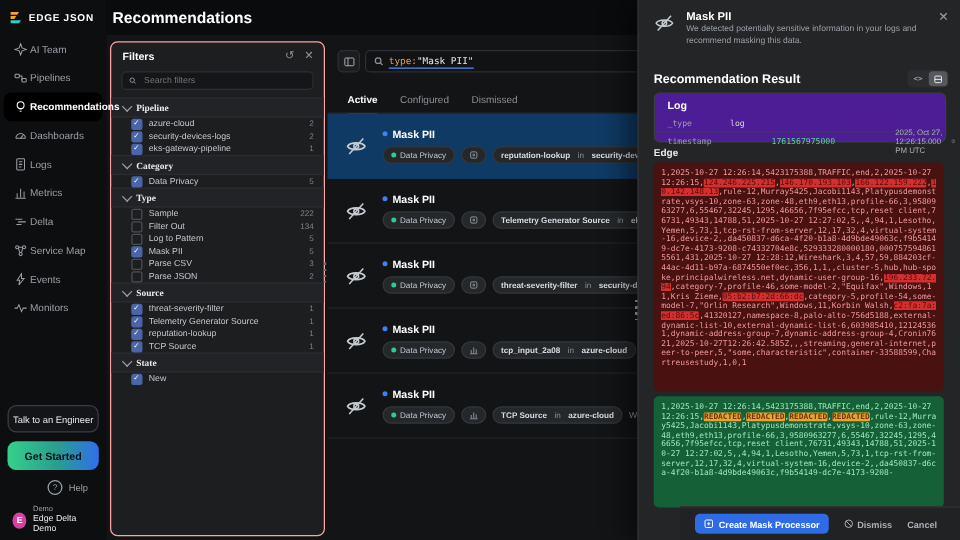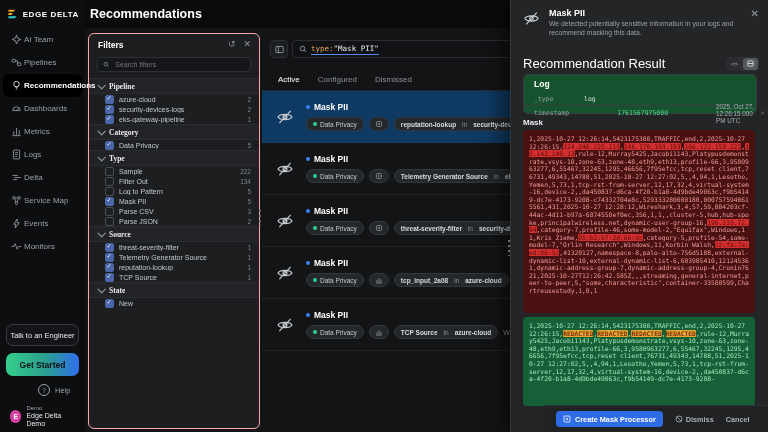--- a/index.html
+++ b/index.html
@@ -63,21 +63,21 @@
   .panel-toggle{position:absolute;left:8px;top:12px;width:16px;height:16px;background:#1b1d1f;
                 border:1px solid #2c2f33;border-radius:4px;display:flex;align-items:center;justify-content:center;cursor:pointer;}
   .search-bar{position:absolute;left:30px;top:12px;right:6px;height:16px;background:#101214;
               border:1px solid #2c2f33;border-radius:4px;display:flex;align-items:center;gap:4px;padding:0 6px;cursor:text;}
   .q{font-family:"DejaVu Sans Mono",monospace;font-size:7.5px;border-bottom:1px solid #4f8ef7;padding-bottom:1px;white-space:nowrap;}
   .q .qk{color:#e0a458;}
   .q .qv{color:#e8eaed;}
   .tabs{position:absolute;left:0;right:0;top:44px;height:18px;border-bottom:1px solid #26282b;display:flex;gap:18px;padding-left:16px;}
   .tab{font-size:8px;color:#8b9096;display:flex;align-items:flex-start;padding-top:3px;cursor:pointer;
        border-bottom:2px solid transparent;height:16px;}
-  .tab.active{color:#fff;font-weight:normal;border-bottom-color:#3b82f6;}
+  .tab.active{color:#fff;font-weight:bold;border-bottom-color:#3b82f6;}
   .cards{position:absolute;left:0;right:0;top:63px;bottom:0;}
   .card{display:flex;align-items:center;height:51px;border-bottom:1px solid #222527;padding:0 8px 0 14px;cursor:pointer;}
   .card.selected{background:#0f3a64;border-bottom-color:#0f3a64;}
   .eye{flex:0 0 30px;color:#c7ccd1;}
   .card-main{flex:1;min-width:0;}
   .ct-row{display:flex;align-items:center;gap:4px;margin-bottom:5px;}
   .udot{width:4px;height:4px;border-radius:50%;background:#3b82f6;}
   .ctitle{font-size:8.5px;font-weight:bold;color:#fff;}
   .chips{display:flex;align-items:center;gap:5px;min-width:0;}
   .chip{display:flex;align-items:center;gap:3px;height:12px;padding:0 6px;border-radius:7px;
@@ -89,26 +89,26 @@
   .cdesc{font-size:7px;color:#8a9096;white-space:nowrap;overflow:hidden;text-overflow:ellipsis;flex:1;min-width:0;}
   
   #detail{position:absolute;left:510px;top:0;width:258px;height:432px;background:#232527;z-index:5;
           border-left:1px solid #323537;box-shadow:-10px 0 18px rgba(0,0,0,.45);}
   .d-head{position:relative;padding:8px 10px 0 12px;}
   .d-icon{position:absolute;left:12px;top:10px;color:#c7ccd1;}
   .d-title{margin-left:26px;font-size:9px;font-weight:bold;color:#fff;}
   .d-desc{margin-left:26px;margin-top:2px;width:185px;font-size:6.8px;line-height:8.5px;color:#9aa0a6;}
   .d-close{position:absolute;right:10px;top:8px;color:#9aa0a6;font-size:10px;cursor:pointer;}
   .d-sub{position:absolute;left:12px;top:56px;right:10px;display:flex;align-items:center;}
-  .d-sub-title{font-size:13px;font-weight:normal;color:#fff;flex:1;}
+  .d-sub-title{font-size:10px;font-weight:bold;color:#fff;flex:1;}
   .toggle-group{display:flex;background:#2b2d30;border-radius:4px;padding:1px;gap:1px;}
   .tg-btn{width:15px;height:12px;border-radius:3px;display:flex;align-items:center;justify-content:center;
           color:#aab0b6;font-size:6px;cursor:pointer;font-family:"DejaVu Sans Mono",monospace;}
   .tg-btn.active{background:#55585c;color:#fff;}
-  .log-card{position:absolute;left:12px;top:74px;width:232px;height:38px;background:#14532d;
+  .log-card{position:absolute;left:12px;top:74px;width:232px;height:38px;background:#4c1d95;
             border:1px solid #3b3e41;border-radius:5px;}
   .log-title{font-size:8.5px;font-weight:bold;color:#fff;padding:4px 0 3px 10px;}
   .kv{display:flex;align-items:center;height:13px;padding:0 8px 0 10px;font-family:"DejaVu Sans Mono",monospace;font-size:6.5px;}
   .kv.ts{border-top:1px solid #3b3e41;height:14px;gap:48px;}
   .kv .k{width:50px;color:#9aa0a6;}
   .kv .v{color:#d7dbdf;}
   .kv .v.green{color:#57d98e;}
   .kv .hdate{margin-left:auto;color:#aab0b6;font-family:"Liberation Sans",sans-serif;font-size:6.3px;display:flex;align-items:center;gap:3px;}
   .body-label{position:absolute;left:12px;top:118px;font-size:8px;font-weight:bold;color:#e8eaed;}
   .logblock{position:absolute;left:12px;width:232px;border-radius:4px;overflow:hidden;
@@ -129,21 +129,21 @@
 
 <div id="app">
 
   <div id="sidebar">
     <div class="logo">
       <svg width="12" height="12" viewBox="0 0 16 16">
           <path d="M2 2h9l-2 3H2z" fill="#f5a623"></path>
           <path d="M2 6.5h6l-2 3H2z" fill="#f5a623"></path>
           <path d="M2 11h11l-2 3H2z" fill="#2ad1c9"></path>
         </svg>
-      <span class="logo-text">EDGE DELTA</span>
+      <span class="logo-text">EDGE JSON</span>
     </div>
     <div class="nav">
       <div class="nav-item">
         <span class="nicon">
             <svg width="11" height="11" viewBox="0 0 16 16" fill="none" stroke="currentColor" stroke-width="1.2">
               <path d="M8 1.5 9.7 6.3 14.5 8 9.7 9.7 8 14.5 6.3 9.7 1.5 8 6.3 6.3Z"></path>
             </svg>
           </span>
         <span class="nlabel">AI Team</span>
       </div>
@@ -172,33 +172,33 @@
               <path d="M2.5 11a5.5 5.5 0 0 1 11 0"></path>
               <path d="M8 11 11 7.5"></path>
               <path d="M2.5 11h11"></path>
             </svg>
           </span>
         <span class="nlabel">Dashboards</span>
       </div>
       <div class="nav-item">
         <span class="nicon">
             <svg width="11" height="11" viewBox="0 0 16 16" fill="none" stroke="currentColor" stroke-width="1.2">
-              <path d="M2 14h12M4 13V8M8 13V3M12 13V6"></path>
-            </svg>
-          </span>
-        <span class="nlabel">Metrics</span>
-      </div>
-      <div class="nav-item">
-        <span class="nicon">
-            <svg width="11" height="11" viewBox="0 0 16 16" fill="none" stroke="currentColor" stroke-width="1.2">
               <rect x="3.5" y="1.5" width="9" height="13" rx="1"></rect>
               <path d="M6 5h4M6 8h4M6 11h3"></path>
             </svg>
           </span>
         <span class="nlabel">Logs</span>
+      </div>
+      <div class="nav-item">
+        <span class="nicon">
+            <svg width="11" height="11" viewBox="0 0 16 16" fill="none" stroke="currentColor" stroke-width="1.2">
+              <path d="M2 14h12M4 13V8M8 13V3M12 13V6"></path>
+            </svg>
+          </span>
+        <span class="nlabel">Metrics</span>
       </div>
       <div class="nav-item">
         <span class="nicon">
             <svg width="11" height="11" viewBox="0 0 16 16" fill="none" stroke="currentColor" stroke-width="1.2">
               <path d="M2 5h8M5 8h9M3 11h6"></path>
             </svg>
           </span>
         <span class="nlabel">Delta</span>
       </div>
       <div class="nav-item">
@@ -601,21 +601,21 @@
         <span class="hdate">
           <span>2025, Oct 27, 12:26:15.000 PM UTC</span>
           <svg width="8" height="8" viewBox="0 0 16 16" fill="none" stroke="#aab0b6" stroke-width="1.5">
               <circle cx="8" cy="8" r="6"></circle>
               <path d="M8 4.5V8l2.3 2"></path>
             </svg>
         </span>
       </div>
     </div>
 
-    <div class="body-label">Mask</div>
+    <div class="body-label">Edge</div>
     <div class="logblock" id="block-original"><span>1,2025-10-27 12:26:14,5423175388,TRAFFIC,end,2,2025-10-27 12:26:15,</span><span class="hl">124.246.225.215</span><span>,</span><span class="hl">146.170.193.103</span><span>,</span><span class="hl">166.122.159.222</span><span>,</span><span class="hl">10.142.148.13</span><span>,rule-12,Murray5425,Jacobi1143,Platypusdemonstrate,vsys-10,zone-63,zone-48,eth9,eth13,profile-66,3,9580963277,6,55467,32245,1295,46656,7f95efcc,tcp,reset client,76731,49343,14788,51,2025-10-27 12:27:02,5,,4,94,1,Lesotho,Yemen,5,73,1,tcp-rst-from-server,12,17,32,4,virtual-system-16,device-2,,da450837-d6ca-4f20-b1a8-4d9bde49063c,f9b54149-dc7e-4173-9208-c74332704e8c,529333280000180,0007575948615561,431,2025-10-27 12:28:12,Wireshark,3,4,57,59,884203cf-44ac-4d11-b97a-6874550ef0ec,356,1,1,,cluster-5,hub,hub-spoke,principalwireless.net,dynamic-user-group-16,</span><span class="hl">196.233.72.94</span><span>,category-7,profile-46,some-model-2,"Equifax",Windows,11,Kris Zieme,</span><span class="hl">05:b2:b7:2d:66:dc</span><span>,category-5,profile-54,some-model-7,"Orlin Research",Windows,11,Korbin Walsh,</span><span class="hl">c2:fa:7a:ed:86:5c</span><span>,41320127,namespace-8,palo-alto-756d5188,external-dynamic-list-10,external-dynamic-list-6,603985410,121245361,dynamic-address-group-7,dynamic-address-group-4,Cronin7621,2025-10-27T12:26:42.585Z,,,streaming,general-internet,peer-to-peer,5,"some,characteristic",container-33588599,Chartreusestudy,1,0,1</span></div>
     <div class="logblock" id="block-masked"><span>1,2025-10-27 12:26:14,5423175388,TRAFFIC,end,2,2025-10-27 12:26:15,</span><span class="hl">REDACTED</span><span>,</span><span class="hl">REDACTED</span><span>,</span><span class="hl">REDACTED</span><span>,</span><span class="hl">REDACTED</span><span>,rule-12,Murray5425,Jacobi1143,Platypusdemonstrate,vsys-10,zone-63,zone-48,eth9,eth13,profile-66,3,9580963277,6,55467,32245,1295,46656,7f95efcc,tcp,reset client,76731,49343,14788,51,2025-10-27 12:27:02,5,,4,94,1,Lesotho,Yemen,5,73,1,tcp-rst-from-server,12,17,32,4,virtual-system-16,device-2,,da450837-d6ca-4f20-b1a8-4d9bde49063c,f9b54149-dc7e-4173-9208-</span></div>
 
     <div class="drag-handle" style="left:-3px;top:240px;"></div>
 
     <div class="d-footer">
       <span class="btn-primary">
         <svg width="8" height="8" viewBox="0 0 16 16" fill="none" stroke="#fff" stroke-width="1.6">
             <rect x="2" y="2" width="12" height="12" rx="2"></rect>
             <path d="M8 5.5v5M5.5 8h5"></path>

